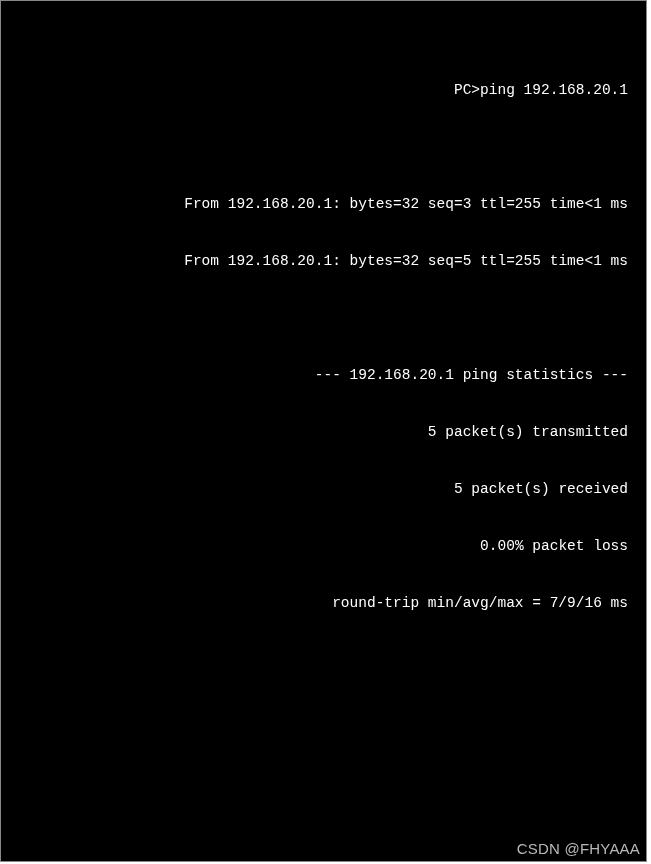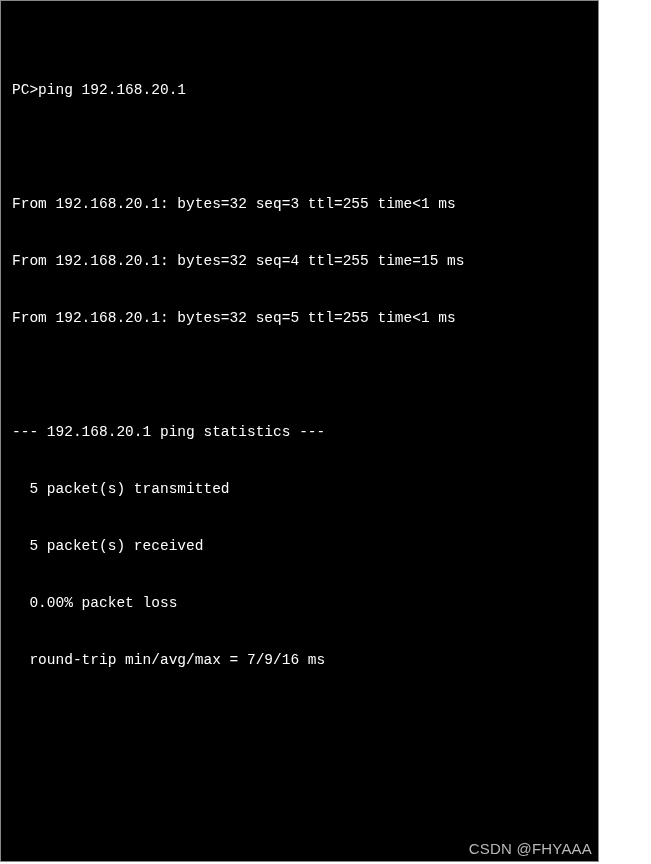--- a/index.html
+++ b/index.html
@@ -5,30 +5,31 @@
   body {
     margin: 0;
     padding: 0;
     background: #ffffff;
     font-family: "Courier New", Consolas, monospace;
     width: 651px;
   }
   .terminal {
     background: #000000;
     color: #ffffff;
-    width: 599px;
+    width: 647px;
     height: 862px;
     border: 1px solid #888;
-    padding: 4px 11px;
+    padding: 4px 18px;
     box-sizing: border-box;
     font-size: 14.5px;
     line-height: 19px;
     white-space: pre;
     overflow: hidden;
     position: relative;
+    text-align: right;
   }
   .line {
     display: block;
   }
   .watermark {
     position: absolute;
     bottom: 3px;
     right: 6px;
     color: #b8b8b8;
     font-size: 15px;
@@ -38,21 +39,20 @@
 </style>
 </head>
 <body>
 
 <div class="terminal">
 
   
   <span class="line"><span>PC&gt;</span><span>ping 192.168.20.1</span></span>
   <span class="line"> </span>
   <span class="line">From 192.168.20.1: bytes=32 seq=3 ttl=255 time&lt;1 ms</span>
-  <span class="line">From 192.168.20.1: bytes=32 seq=4 ttl=255 time=15 ms</span>
   <span class="line">From 192.168.20.1: bytes=32 seq=5 ttl=255 time&lt;1 ms</span>
   <span class="line"> </span>
   <span class="line">--- 192.168.20.1 ping statistics ---</span>
   <span class="line">  5 packet(s) transmitted</span>
   <span class="line">  5 packet(s) received</span>
   <span class="line">  0.00% packet loss</span>
   <span class="line">  round-trip min/avg/max = 7/9/16 ms</span>
   
 
   

